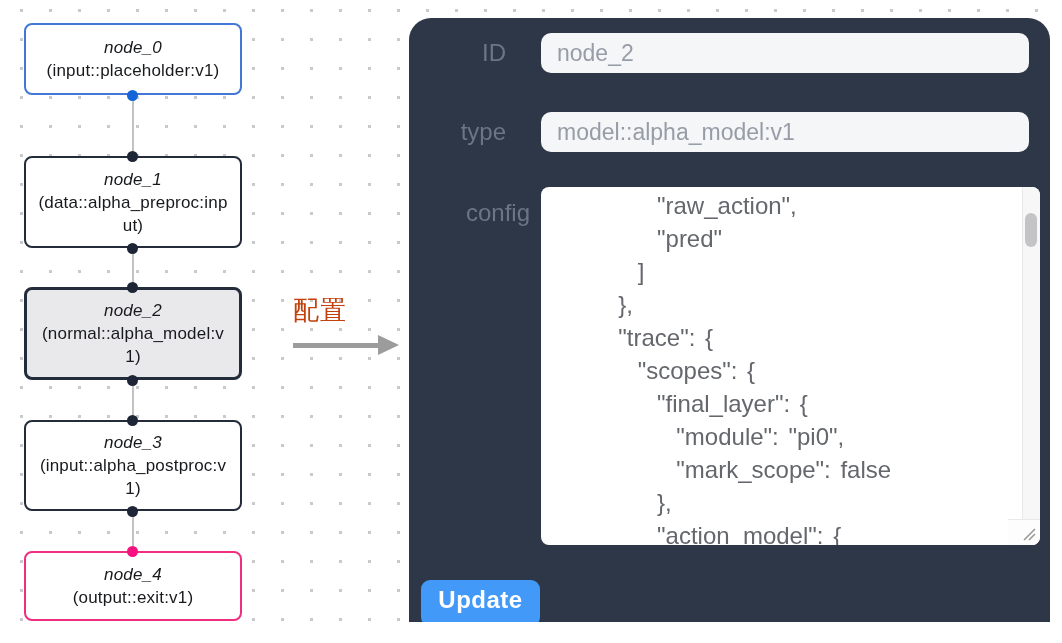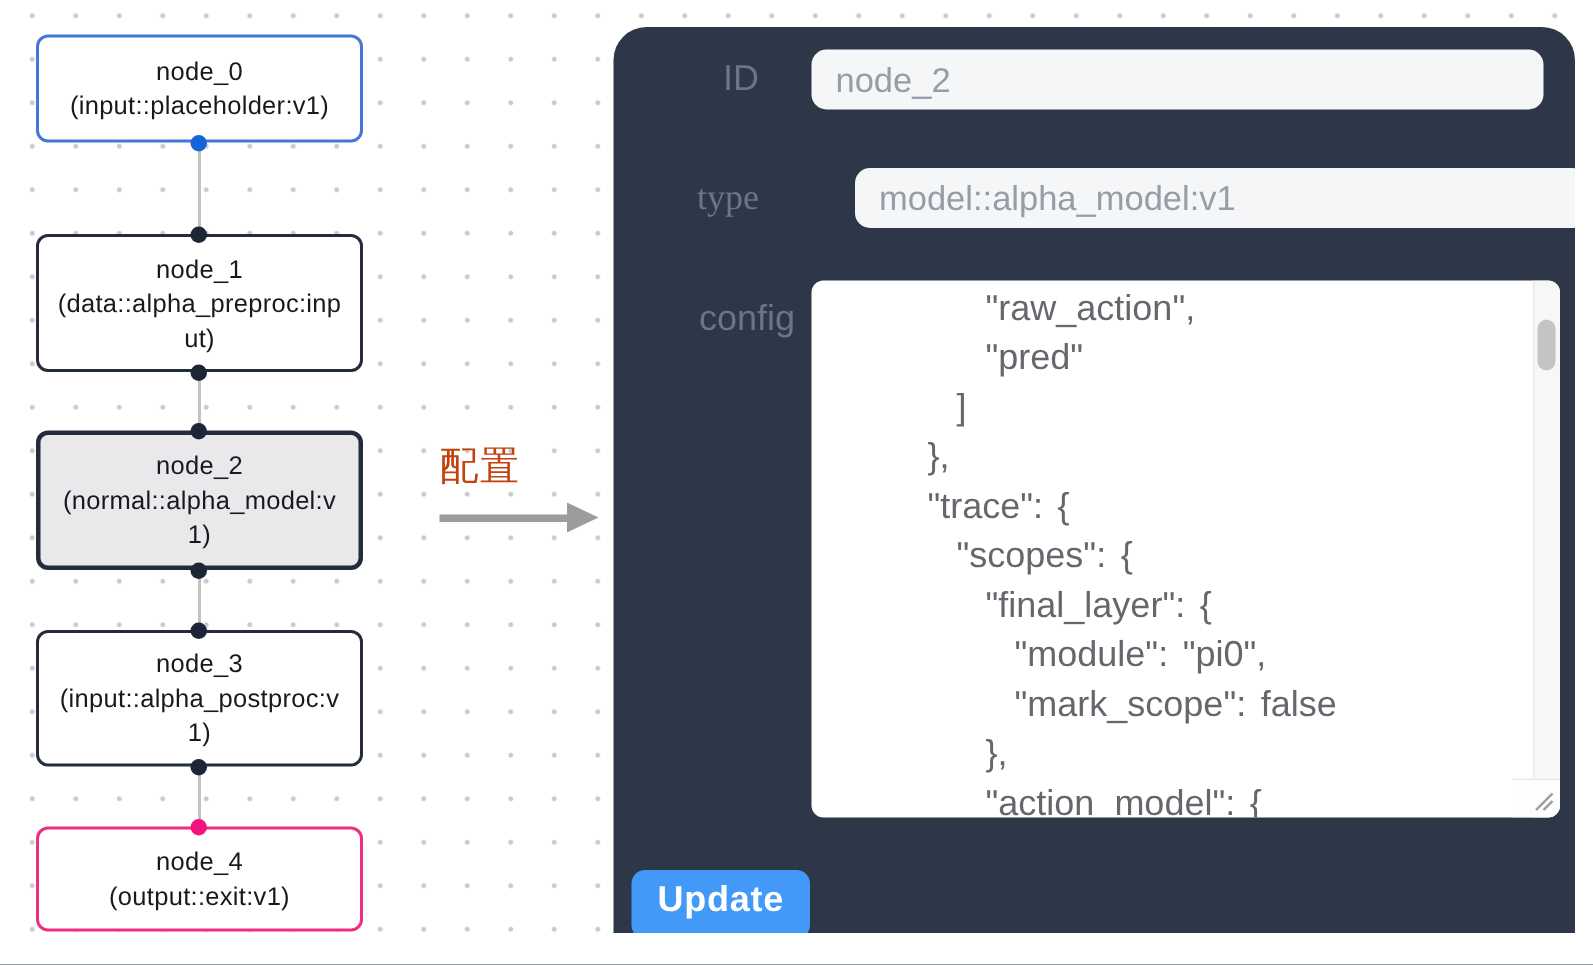--- a/index.html
+++ b/index.html
@@ -25,21 +25,21 @@
     text-align: center;
     font-size: 17px; line-height: 23px; letter-spacing: 0.2px;
     color: #17191c;
     padding: 0 12px;
     word-break: break-all;
     z-index: 2;
   }
   .node--input    { border-color: #4377d6; }
   .node--selected { border-width: 3px; background: #e9e9eb; }
   .node--output   { border-color: #ee2e81; }
-  .node .node-title { display: block; }
+  .node .node-title { display: block; font-style: italic; }
   .node .node-type  { display: block; }
 
   .edge-line {
     position: absolute; left: 132px; width: 2px;
     background: #c2c2c2; z-index: 1;
   }
   .port-dot {
     position: absolute; left: 127px;
     width: 11px; height: 11px; border-radius: 50%;
     background: #1d2536; z-index: 3;
@@ -67,33 +67,33 @@
     border-radius: 22px 22px 0 0;
     overflow: hidden;
     z-index: 4;
   }
   .panel-label {
     position: absolute; left: 0; width: 97px;
     text-align: right;
     font-size: 24px; color: #6d7585;
   }
   .panel-label--id     { top: 15px;  height: 40px; line-height: 40px; }
-  .panel-label--type   { top: 94px;  height: 40px; line-height: 40px; font-family: Liberation Serif, serif; }
+  .panel-label--type   { top: 94px;  height: 40px; line-height: 40px; }
   .panel-label--config { top: 181px; margin-left: 24px; }
 
   .panel-input {
     position: absolute; left: 132px; width: 488px; height: 40px;
     background: #f5f6f8; border: none; outline: none;
     border-radius: 10px;
     padding: 0 16px;
     font-family: "Liberation Sans", sans-serif;
     font-size: 23px; color: #969da7;
   }
   .panel-input--id   { top: 15px; }
-  .panel-input--type { top: 94px; margin-left: 29px; }
+  .panel-input--type { top: 94px; }
 
   .config-area {
     position: absolute; left: 132px; top: 169px;
     width: 499px; height: 358px;
     background: #ffffff; border-radius: 8px;
     overflow: hidden;
   }
   .config-area pre {
     font-family: "Liberation Sans", sans-serif;
     font-size: 24px; line-height: 33px;

